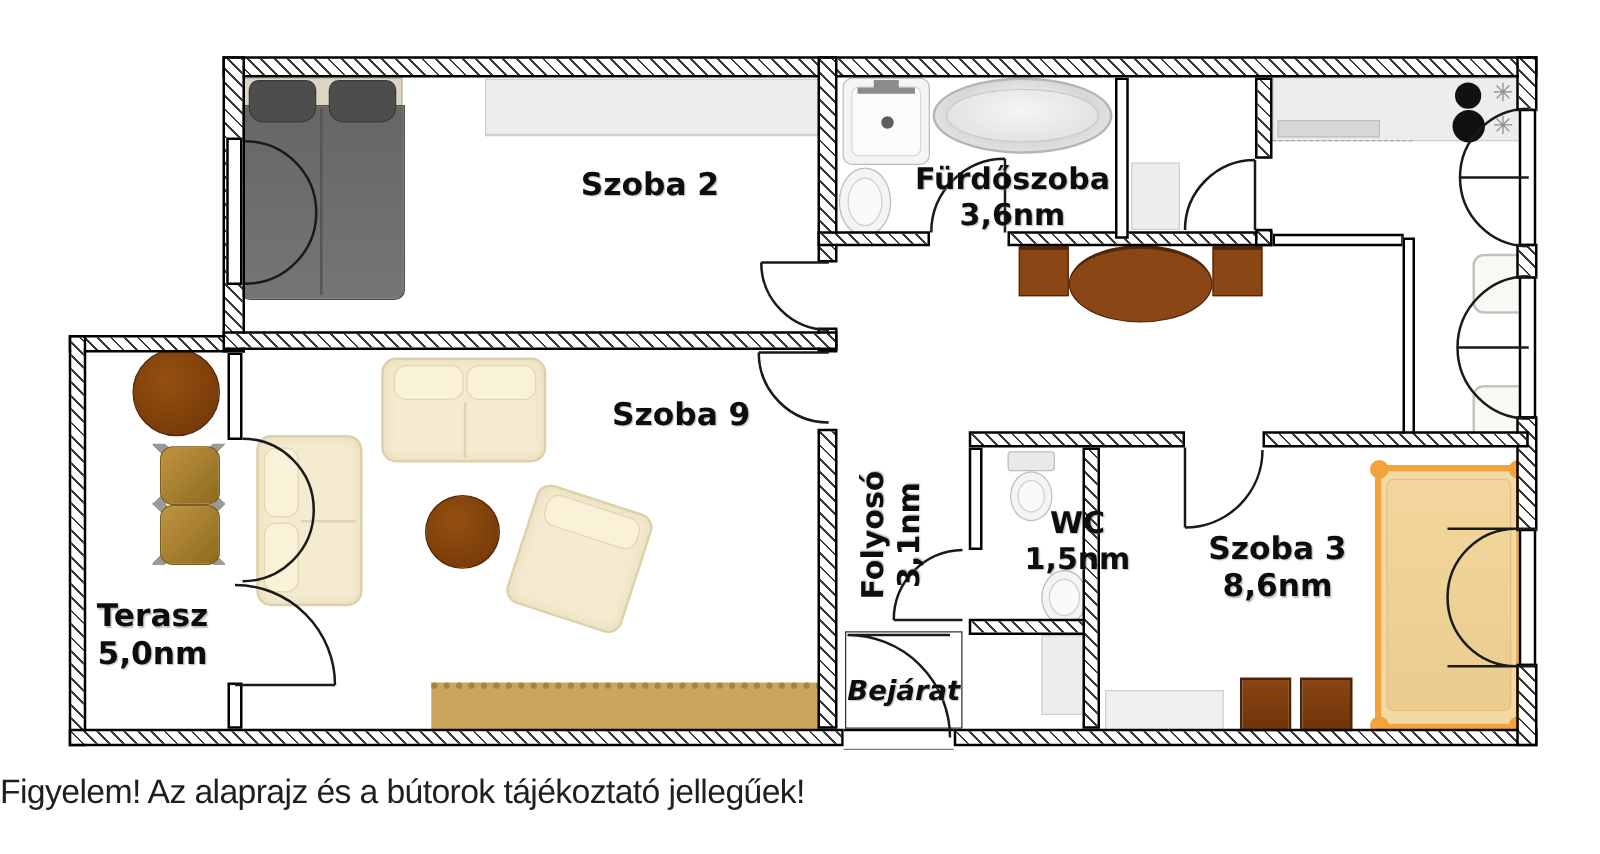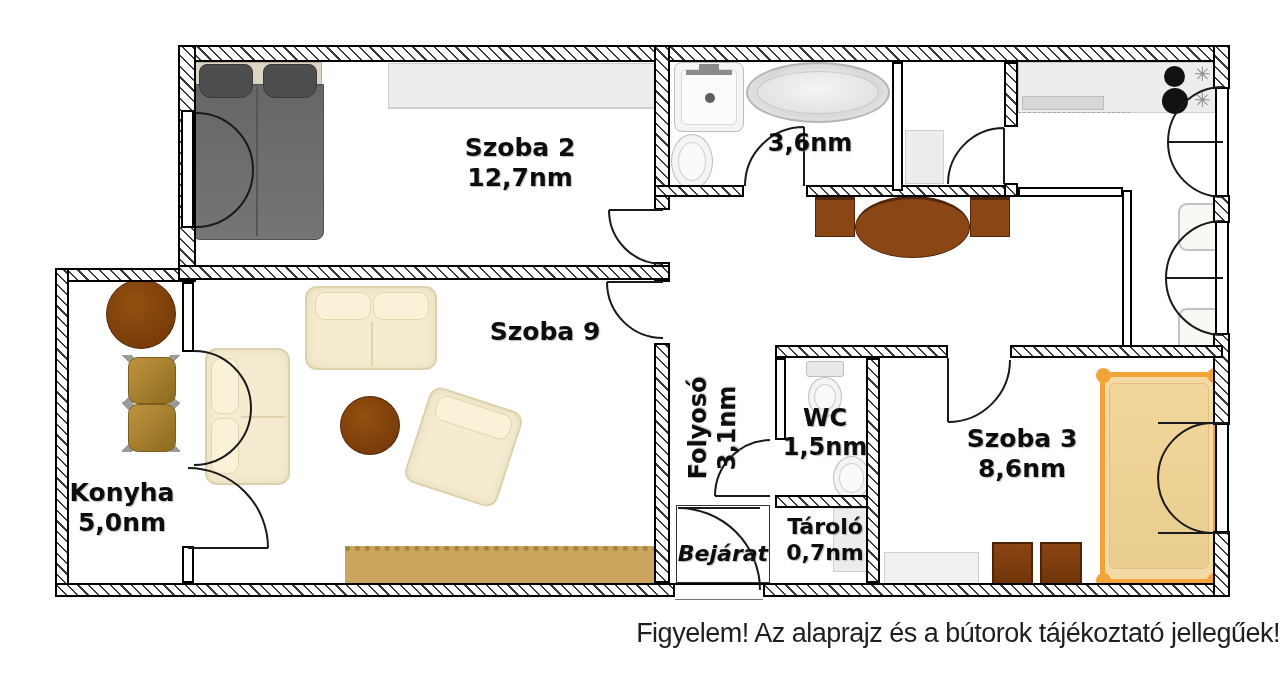--- a/index.html
+++ b/index.html
@@ -44,21 +44,21 @@
   .star{position:absolute;color:#8f8f8f;font-size:20px;line-height:20px;}
   
   .lbl{position:absolute;font-weight:700;color:#0d0d0d;text-align:center;line-height:1.2;
        font-size:25px;text-shadow:1px 1px 1px rgba(125,125,125,.5);}
   .lbl.md{font-size:24px;}
   .lbl.sm{font-size:22px;}
   .lbl span{display:block;}
   .rot{position:absolute;display:flex;flex-direction:column;align-items:center;justify-content:center;
        transform:rotate(-90deg);}
   svg.arcs{position:absolute;left:0;top:0;pointer-events:none;}
-  .caption{position:absolute;left:0;top:618px;width:100%;text-align:right;
+  .caption{position:absolute;left:0;top:618px;width:100%;text-align:left;
        font-family:"Liberation Sans",sans-serif;font-size:27px;color:#1f1f1f;letter-spacing:-0.5px;}
 </style>
 </head>
 <body>
 
 <div id="canvas">
 
   <div class="f gray" style="left:388px;top:63px;width:270px;height:46px;border-bottom:2px solid #d0d0ce;"></div>
   <div class="f" style="left:192px;top:62px;width:130px;height:30px;background:#ddd5c4;border:1px solid #b9b19e;"></div>
   <div class="bed2" style="left:192px;top:84px;width:130px;height:154px;"></div>
@@ -183,46 +183,42 @@
     <path d="M607,282 H663 M607,282 A56,56 0 0 0 663,338"></path>
     <path d="M745,186 A59,59 0 0 1 804,127 M804,127 V186"></path>
     <path d="M948,184 A56,56 0 0 1 1004,128 M1004,128 V184"></path>
     <path d="M948,358 V422 M948,422 A62,62 0 0 0 1010,360"></path>
     <path d="M715,496 H770 M715,496 A56,56 0 0 1 770,440"></path>
     <path d="M678,508 H760 M678,508 A82,82 0 0 1 760,590"></path>
   </svg>
 
   <div class="lbl" style="left:420px;top:133px;width:200px;">
     <span>Szoba 2</span>
-    <span>12,7nm</span>
   </div>
   <div class="lbl md" style="left:710px;top:129px;width:200px;">
+    <span>Fürdőszoba</span>
     <span>3,6nm</span>
   </div>
   <div class="lbl" style="left:445px;top:317px;width:200px;">
     <span>Szoba 9</span>
   </div>
   <div class="lbl md rot" style="left:645px;top:358px;width:136px;height:140px;">
     <span>Folyosó</span>
     <span>3,1nm</span>
   </div>
-  <div class="lbl md" style="left:775px;top:404px;width:100px;">
+  <div class="lbl md" style="left:812px;top:404px;width:100px;">
     <span>WC</span>
     <span>1,5nm</span>
   </div>
   <div class="lbl" style="left:922px;top:424px;width:200px;">
     <span>Szoba 3</span>
     <span>8,6nm</span>
   </div>
   <div class="lbl" style="left:62px;top:478px;width:120px;">
-    <span>Konyha</span>
+    <span>Terasz</span>
     <span>5,0nm</span>
   </div>
   <div class="lbl sm" style="left:668px;top:541px;width:110px;font-style:italic;">
     <span>Bejárat</span>
   </div>
-  <div class="lbl sm" style="left:775px;top:514px;width:100px;">
-    <span>Tároló</span>
-    <span>0,7nm</span>
-  </div>
 
   <div class="caption">Figyelem! Az alaprajz és a bútorok tájékoztató jellegűek!</div>
 </div>
 
 </body></html>

